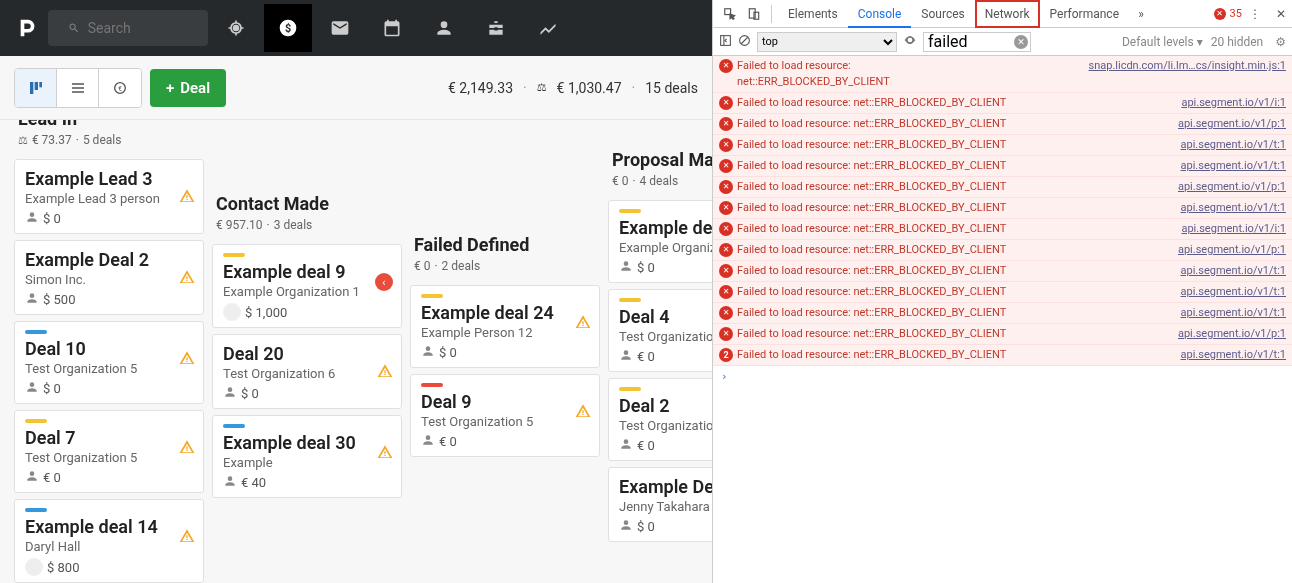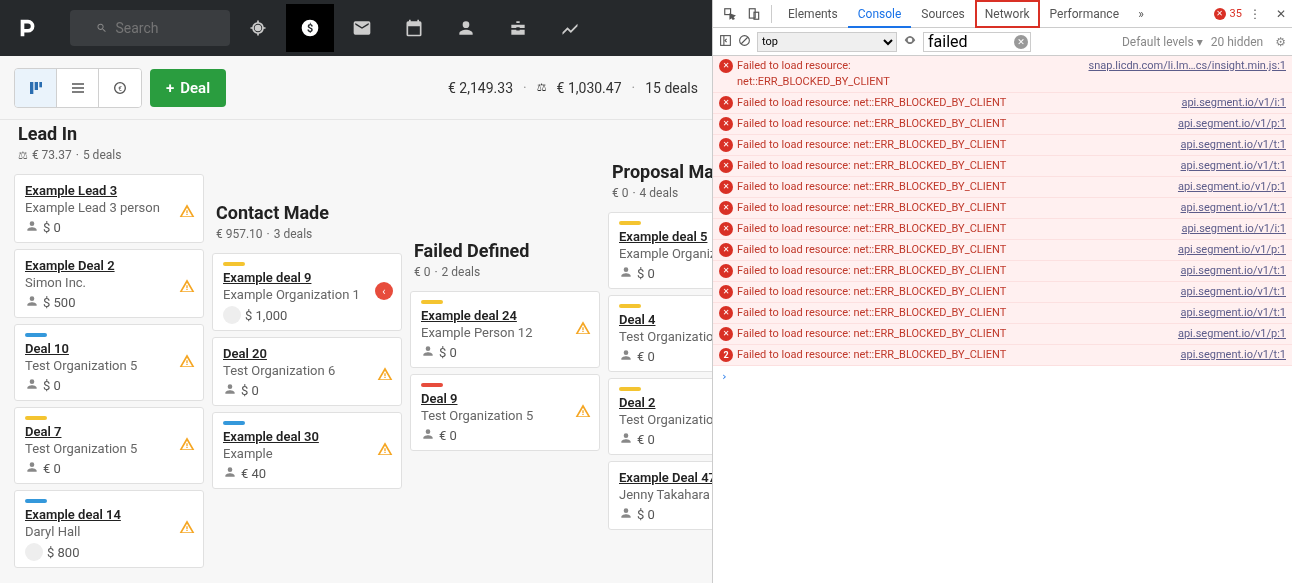--- a/index.html
+++ b/index.html
@@ -1,20 +1,20 @@
 <!DOCTYPE html>
 <html><head>
 <meta charset="utf-8">
 <style>
 * { box-sizing: border-box; margin: 0; padding: 0; font-family: -apple-system, BlinkMacSystemFont, "Segoe UI", Roboto, Helvetica, Arial, sans-serif; }
 body { width: 1292px; height: 583px; display: flex; overflow: hidden; background: #fff; }
 .app { width: 712px; height: 583px; background: #f7f7f7; overflow: hidden; display: flex; flex-direction: column; }
 .topbar { height: 56px; background: #26292c; display: flex; align-items: center; padding: 0 12px; gap: 4px; }
 .logo { width: 32px; height: 32px; display: flex; align-items: center; justify-content: center; color: #fff; font-weight: bold; font-size: 22px; }
-.search { flex: 0 0 160px; height: 36px; background: #3a3d40; border-radius: 4px; display: flex; align-items: center; padding: 0 26px; gap: 8px; color: #888; margin-left: 22px; }
+.search { flex: 0 0 160px; height: 36px; background: #3a3d40; border-radius: 4px; display: flex; align-items: center; padding: 0 20px; gap: 8px; color: #888; }
 .search input { background: transparent; border: none; color: #ccc; font-size: 14px; width: 100%; outline: none; }
 .nav-icon { width: 48px; height: 48px; display: flex; align-items: center; justify-content: center; color: #ccc; cursor: pointer; }
 .nav-icon.active { background: #000; }
 .nav-icon svg { width: 20px; height: 20px; fill: #ccc; }
 .nav-icon.active svg { fill: #fff; }
 .toolbar { height: 64px; display: flex; align-items: center; padding: 0 14px; gap: 8px; background: #f7f7f7; border-bottom: 1px solid #e5e5e5; }
 .view-group { display: flex; border: 1px solid #d0d0d0; border-radius: 4px; overflow: hidden; }
 .view-btn { width: 42px; height: 38px; display: flex; align-items: center; justify-content: center; background: #fff; cursor: pointer; border-right: 1px solid #d0d0d0; }
 .view-btn:last-child { border-right: none; }
 .view-btn.active { background: #eaf3fb; }
@@ -25,21 +25,21 @@
 .board { flex: 1; display: flex; overflow-x: hidden; padding: 0 0 16px 10px; align-items: center; }
 .column { flex: 0 0 198px; padding: 0 4px; }
 .col-head { padding: 10px 4px 6px; }
 .col-title { font-size: 18px; font-weight: 700; color: #222; margin-bottom: 4px; }
 .col-meta { font-size: 12px; color: #666; display: flex; align-items: center; gap: 4px; }
 .card { background: #fff; border: 1px solid #e0e0e0; border-radius: 3px; margin: 6px 0; padding: 8px 10px 6px; position: relative; }
 .card .bar { width: 22px; height: 4px; border-radius: 2px; margin-bottom: 4px; }
 .bar.yellow { background: #f4c430; }
 .bar.red { background: #e74c3c; }
 .bar.blue { background: #3498db; }
-.card-title { font-size: 13px; font-weight: 600; color: #222; margin-bottom: 2px; text-decoration: underline; }
+.card-title { font-size: 18px; font-weight: 600; color: #222; margin-bottom: 2px; }
 .card-sub { font-size: 13px; color: #666; margin-bottom: 4px; }
 .card-footer { display: flex; align-items: center; gap: 4px; font-size: 13px; color: #555; }
 .warn-icon { position: absolute; right: 8px; top: 28px; width: 16px; height: 16px; }
 .warn-icon svg { width: 16px; height: 16px; fill: #f5a623; }
 .circle-red { position: absolute; right: 8px; top: 28px; width: 18px; height: 18px; background: #e74c3c; border-radius: 50%; display: flex; align-items: center; justify-content: center; color: #fff; font-size: 11px; }
 .avatar-ghost { width: 18px; height: 18px; border-radius: 50%; background: #eee; display: inline-flex; align-items: center; justify-content: center; }
 .person-icon { width: 14px; height: 14px; fill: #888; }
 
 
 .devtools { width: 580px; height: 583px; background: #fff; border-left: 1px solid #ccc; display: flex; flex-direction: column; font-size: 12px; }

